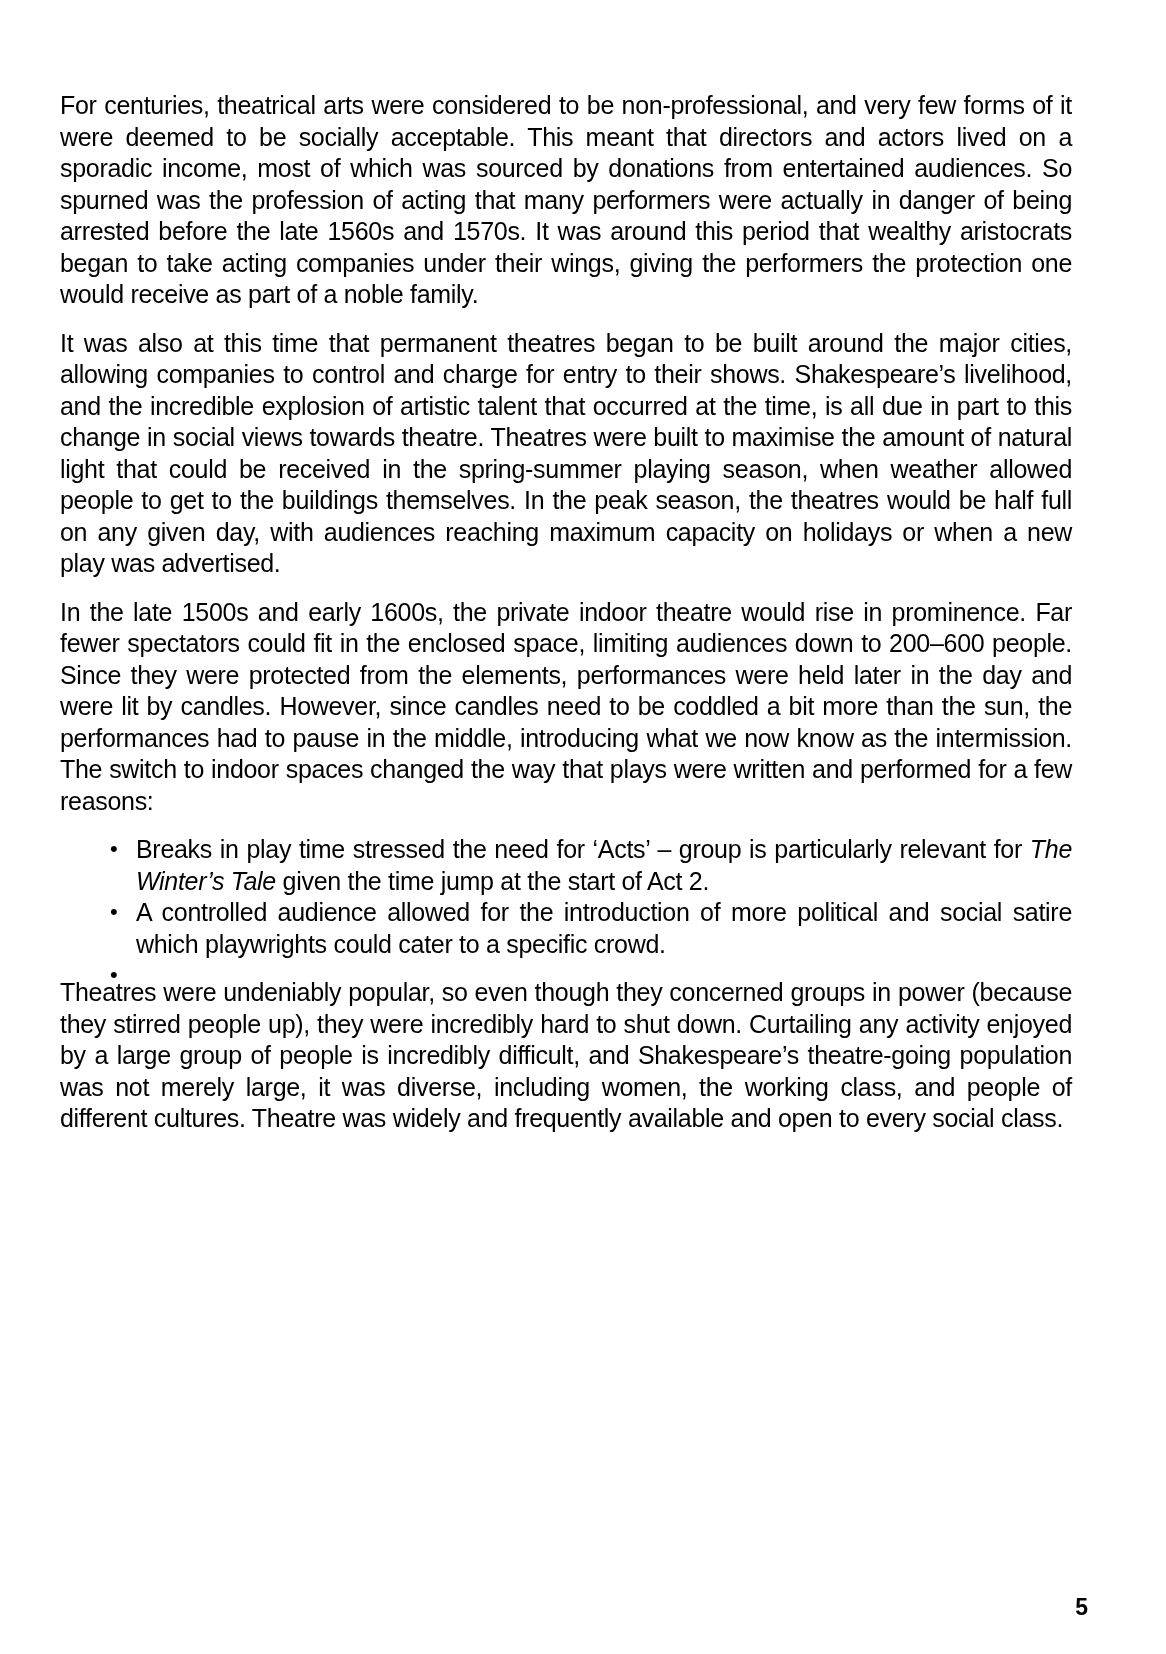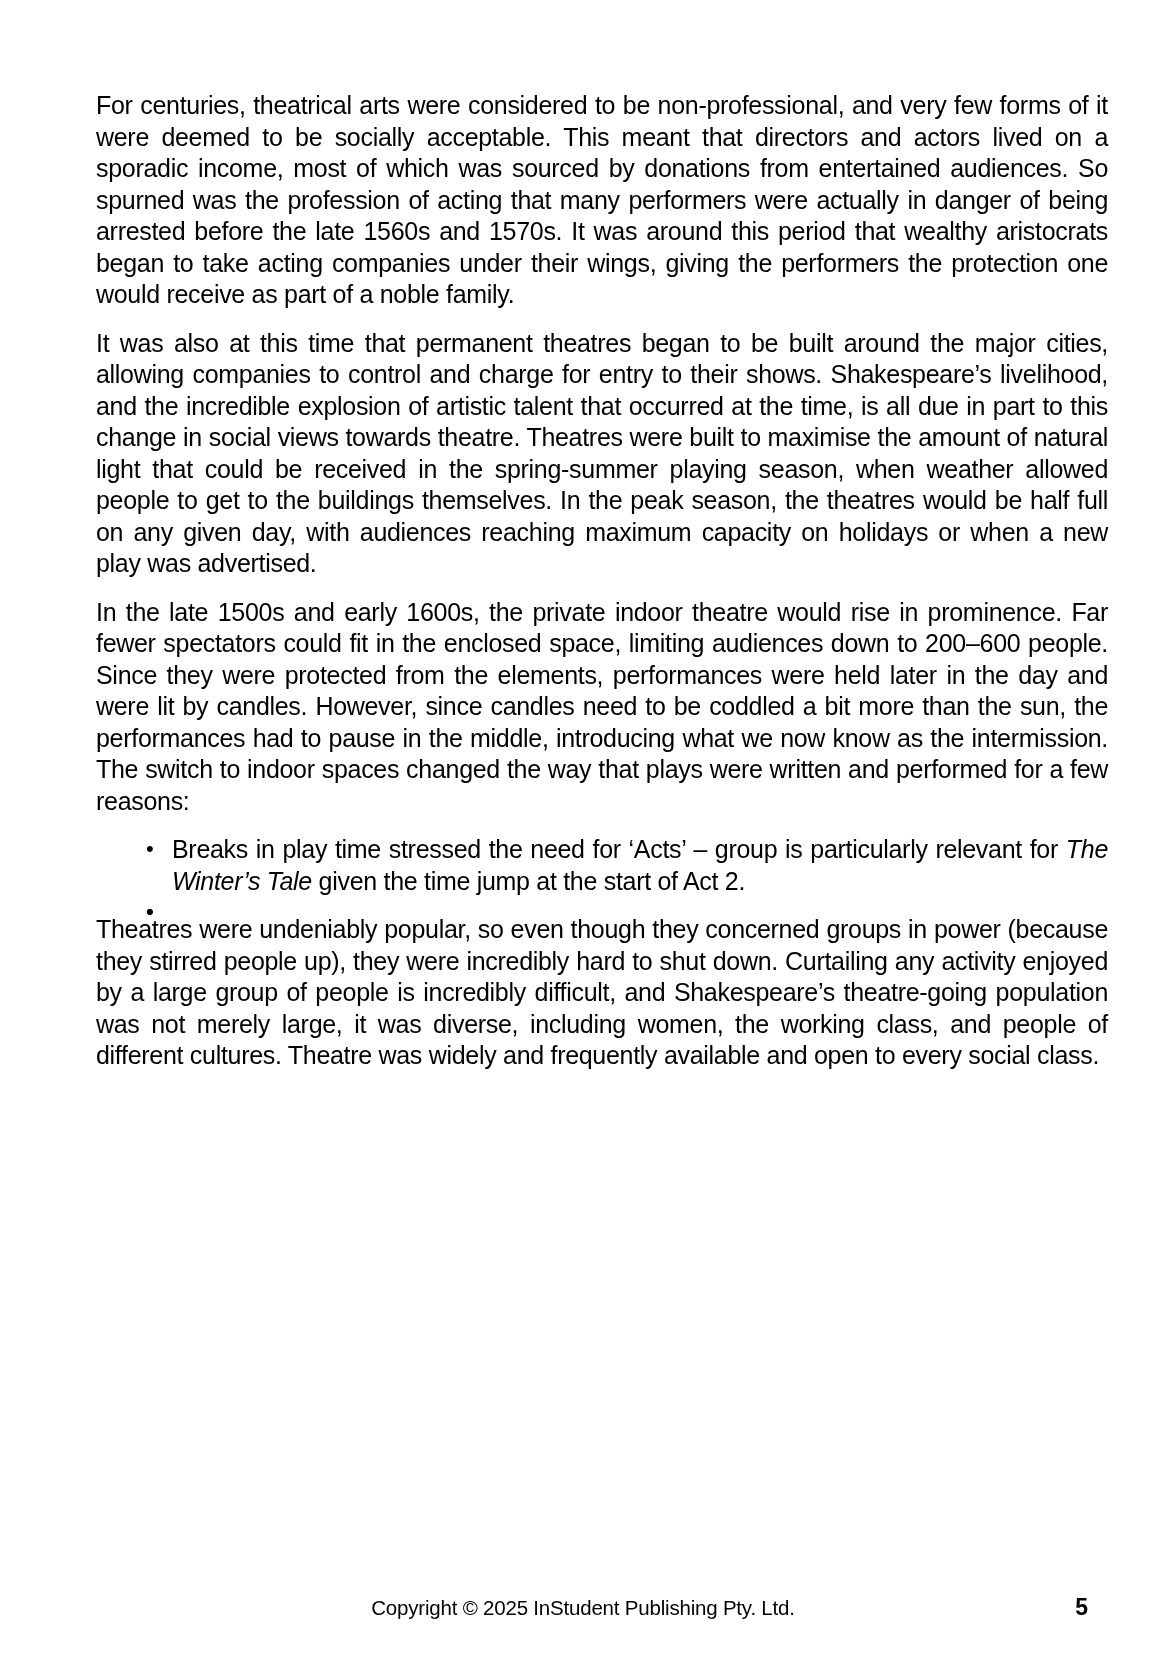--- a/index.html
+++ b/index.html
@@ -11,21 +11,21 @@
     position: relative;
     width: 1166px;
     height: 1654px;
     background: #ffffff;
     color: #000000;
     font-family: "Liberation Sans", sans-serif;
     overflow: hidden;
   }
   .content {
     position: absolute;
-    left: 96px;
+    left: 60px;
     top: 90px;
     width: 1012px;
   }
   .content p {
     margin: 0 0 17px 0;
     font-size: 25px;
     line-height: 31.5px;
     letter-spacing: -0.3px;
     text-align: justify;
   }
@@ -85,27 +85,27 @@
 
     <p>In the late 1500s and early 1600s, the private indoor theatre would rise in prominence.  Far fewer spectators could fit in the enclosed space, limiting audiences down to 200–600 people.  Since they were protected from the elements, performances were held later in the day and were lit by candles.  However, since candles need to be coddled a bit more than the sun, the performances had to pause in the middle, introducing what we now know as the intermission.  The switch to indoor spaces changed the way that plays were written and performed for a few reasons:</p>
 
     <ul class="bullets">
       <li>
         <span class="dot">•</span>
         <span><span>Breaks in play time stressed the need for ‘Acts’ – group is particularly relevant for </span><i>The Winter’s Tale</i><span> given the time jump at the start of Act 2.</span></span>
       </li>
       <li>
         <span class="dot">•</span>
+        <span><span>A controlled audience allowed for the introduction of more political and social satire which playwrights could cater to a specific crowd.</span><i></i><span></span></span>
       </li>
       <li>
         <span class="dot">•</span>
       </li>
     </ul>
 
     <p>Theatres were undeniably popular, so even though they concerned groups in power (because they stirred people up), they were incredibly hard to shut down.  Curtailing any activity enjoyed by a large group of people is incredibly difficult, and Shakespeare’s theatre-going population was not merely large, it was diverse, including women, the working class, and people of different cultures.  Theatre was widely and frequently available and open to every social class.</p>
 
   </div>
 
   <div class="footer">
-    <span class="copyright">Copyright © 2025 InStudent Publishing Pty. Ltd.</span>
     <span class="pagenum">5</span>
   </div>
 </div>
 
 </body></html>

